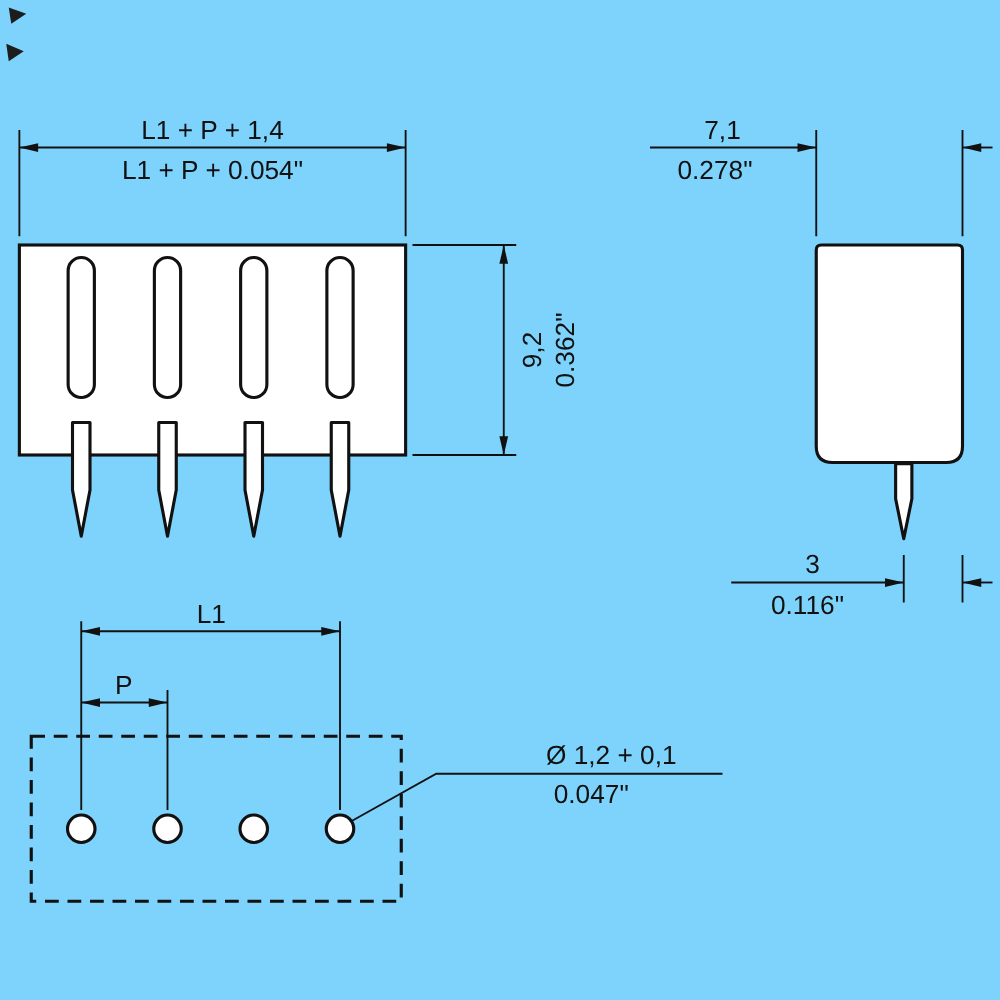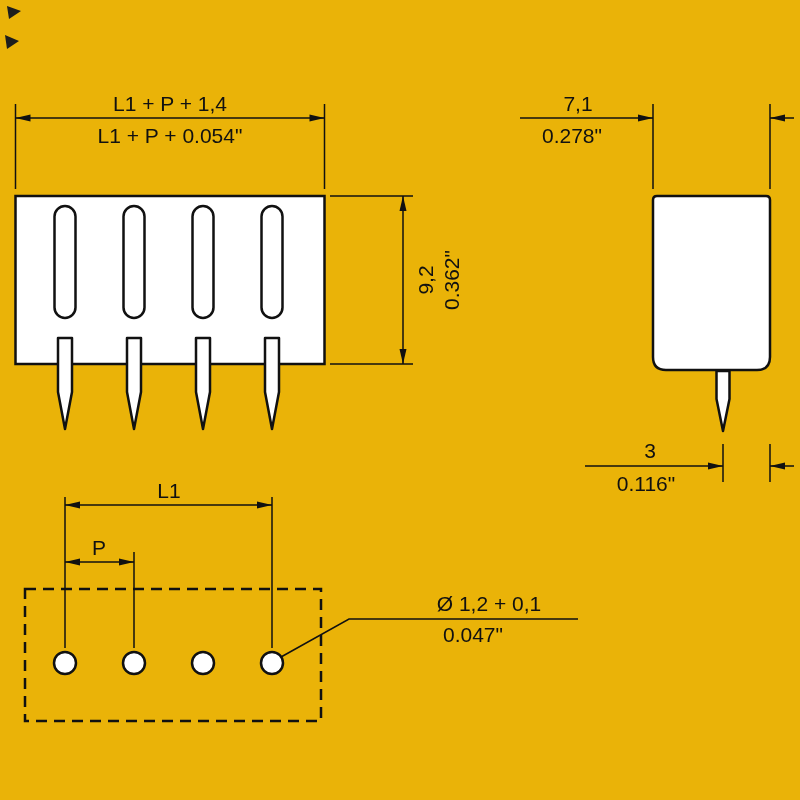--- a/index.html
+++ b/index.html
@@ -4,21 +4,21 @@
 <style>
   html, body {
     margin: 0;
     padding: 0;
     background: #ffffff;
   }
   .stage {
     position: relative;
     width: 800px;
     height: 800px;
-    background: #eab308;
+    background: #7dd3fc;
     overflow: hidden;
   }
   svg { display: block; }
   .dim {
     font-family: "Liberation Sans", "DejaVu Sans", sans-serif;
     font-size: 21px;
     fill: #111111;
     stroke: none;
   }
 </style>

